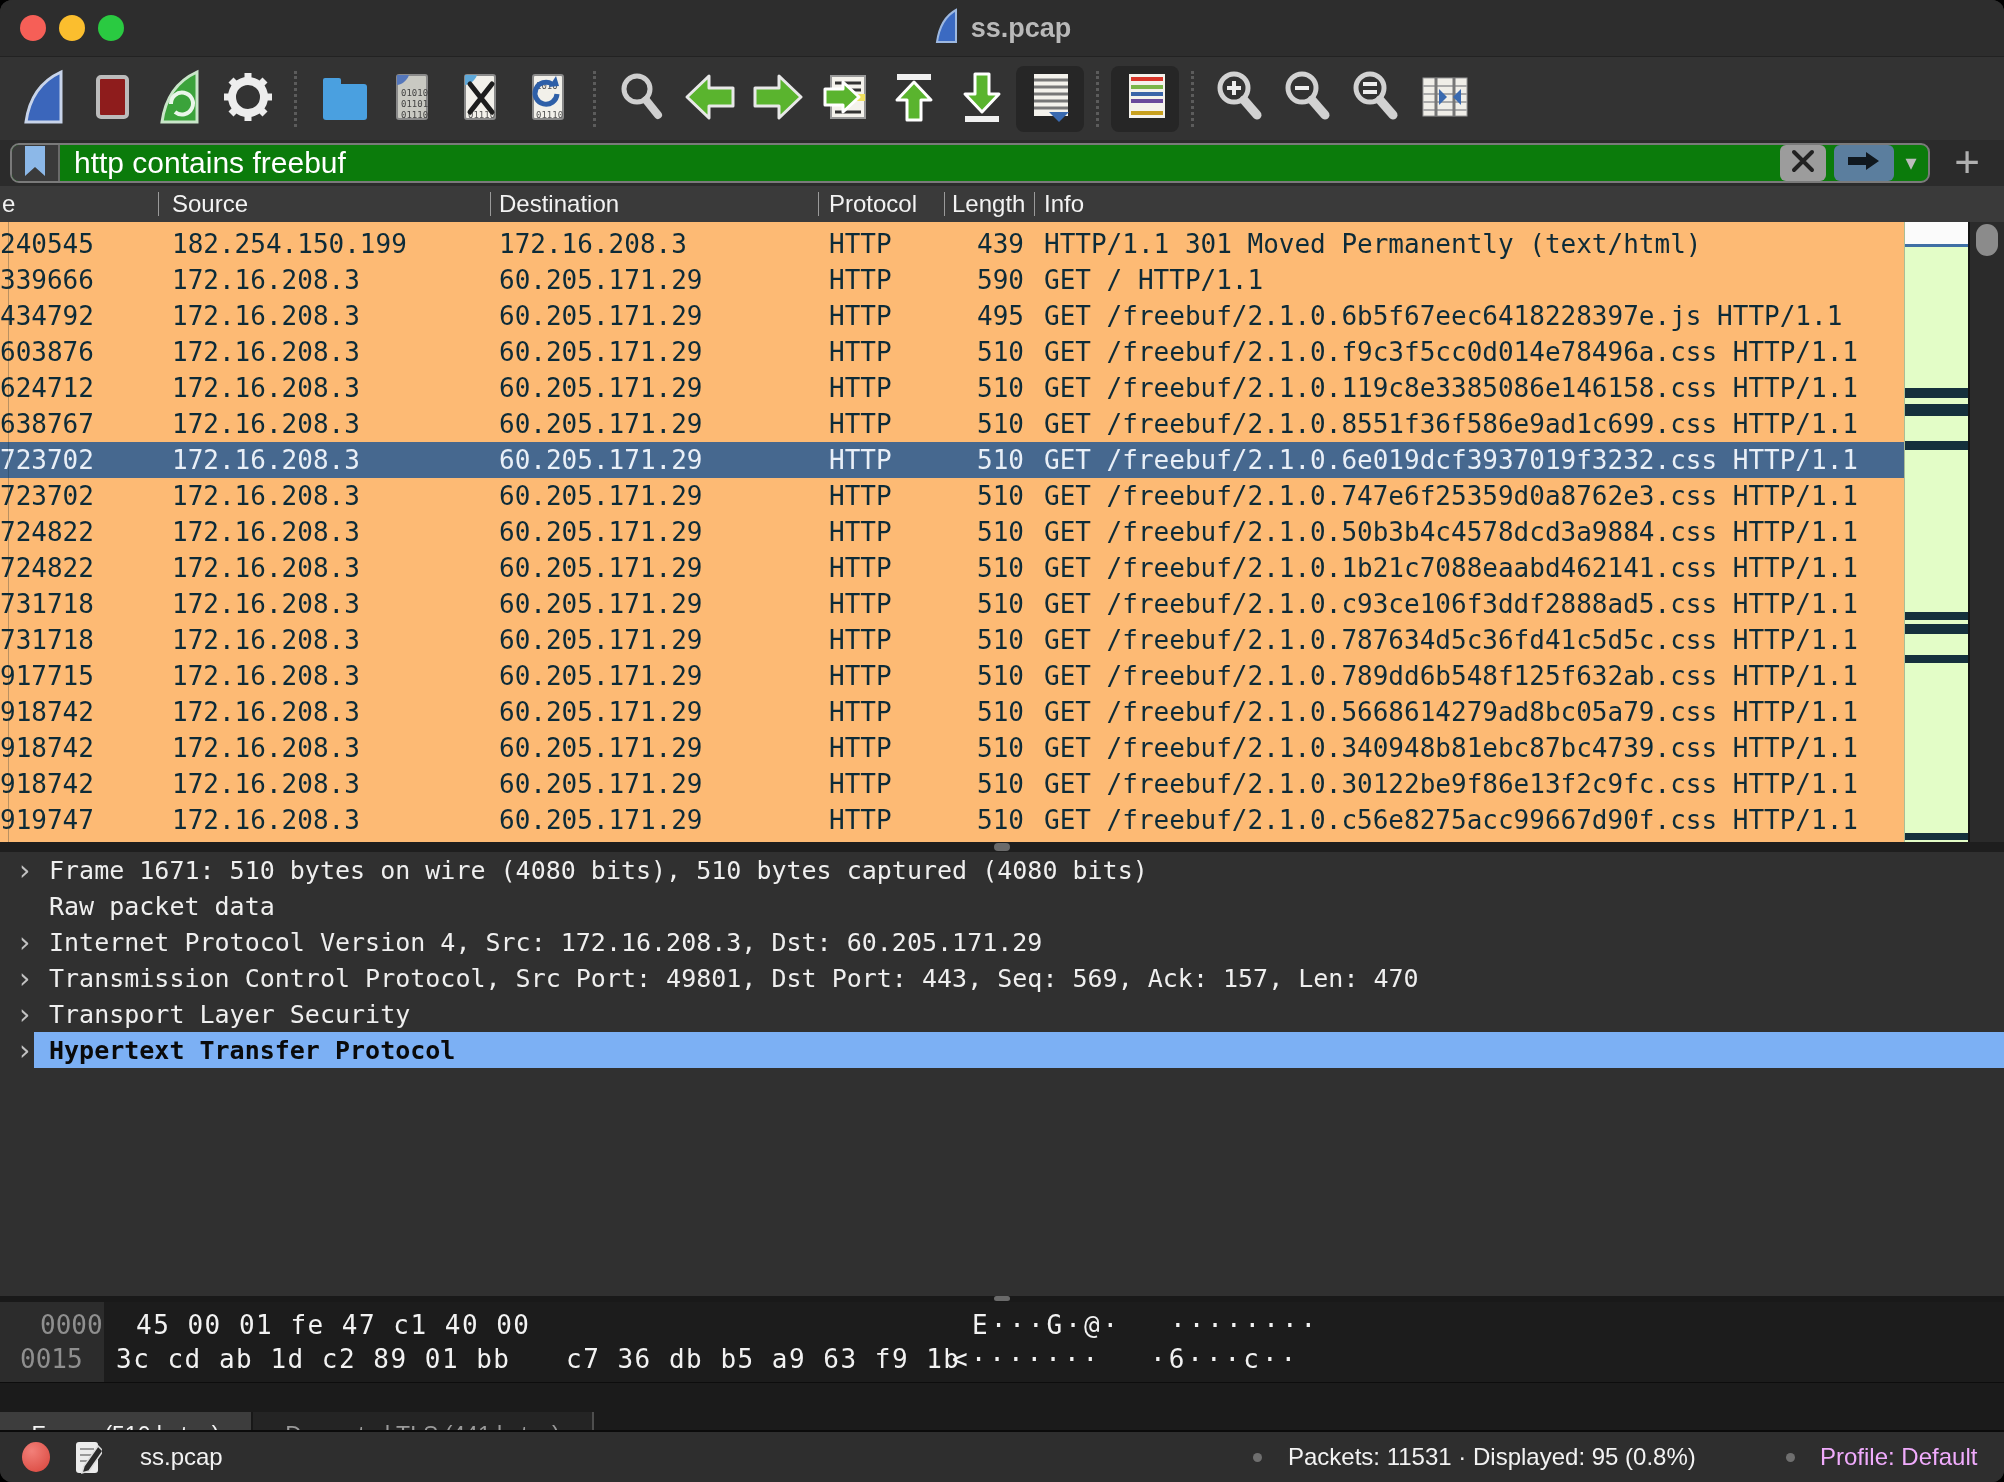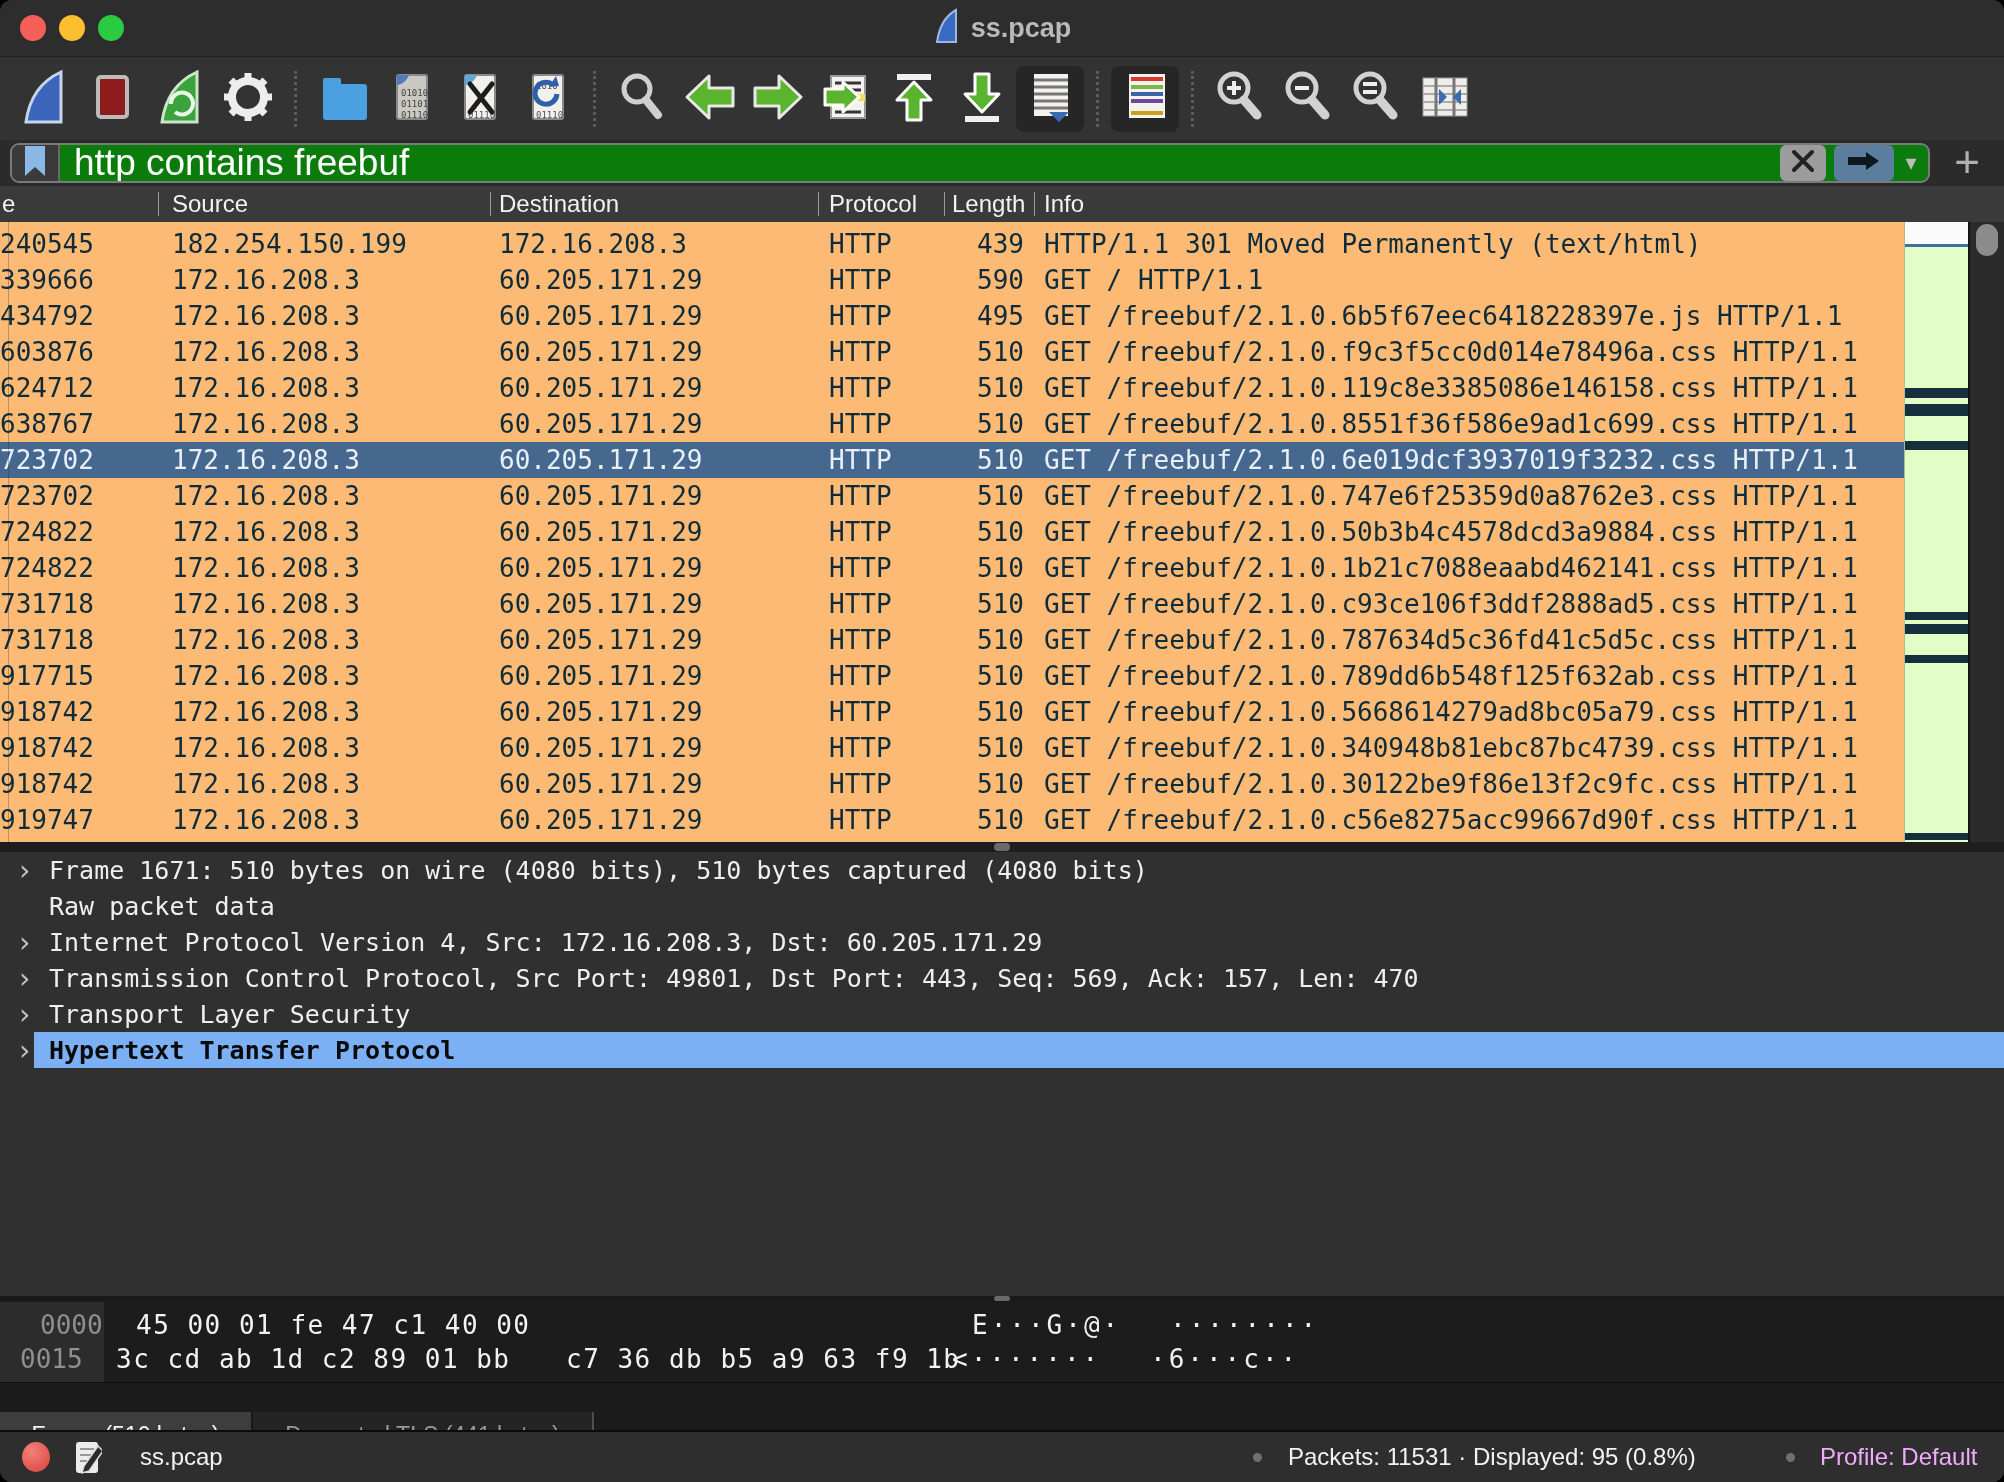--- a/index.html
+++ b/index.html
@@ -17,21 +17,21 @@
   
   .toolbar{position:absolute;left:0;top:57px;width:100%;height:83px;background:#333;display:flex;align-items:center;padding-left:10px;box-sizing:border-box;}
   .tbtn{width:68px;height:66px;display:flex;align-items:center;justify-content:center;border-radius:8px;flex:0 0 auto;}
   .tbtn.pressed{background:#262626;}
   .tsep{height:56px;border-left:3px dotted #5c5c5c;margin:0 12px;flex:0 0 auto;}
 
   
   .filterbar{position:absolute;left:0;top:140px;width:100%;height:46px;background:#2b2b2b;border-bottom:1px solid #1e1e1e;}
   .fgroup{position:absolute;left:10px;top:3px;width:1920px;height:40px;border:2px solid #7a7a7a;border-radius:9px;display:flex;align-items:center;overflow:hidden;background:#0b7b0b;box-sizing:border-box;}
   .bm-btn{width:46px;height:100%;background:#3a3a3a;border-right:2px solid #6a6a6a;display:flex;align-items:center;justify-content:center;flex:0 0 auto;}
-  .ffield{flex:1;color:#fff;font-size:37px;padding-left:14px;font-weight:500;white-space:nowrap;}
+  .ffield{flex:1;color:#fff;font-size:30px;padding-left:14px;font-weight:500;white-space:nowrap;}
   .fclear{width:46px;height:36px;background:#9c9c9c;border-radius:6px;margin-right:8px;display:flex;align-items:center;justify-content:center;flex:0 0 auto;}
   .fapply{width:60px;height:36px;background:#5b7e9e;border-radius:6px;display:flex;align-items:center;justify-content:center;flex:0 0 auto;}
   .fdd{width:34px;color:#bdbdbd;font-size:22px;text-align:center;flex:0 0 auto;}
   .fadd{position:absolute;right:14px;top:0px;width:46px;height:44px;color:#b0b0b0;font-size:44px;font-weight:300;display:flex;align-items:center;justify-content:center;}
 
   
   .colheader{position:absolute;left:0;top:186px;width:100%;height:36px;background:#3a3a3a;display:flex;color:#f2f2f2;font-size:24px;}
   .hc{height:100%;display:flex;align-items:center;box-sizing:border-box;position:relative;white-space:nowrap;overflow:hidden;flex:0 0 auto;}
   .hc:not(:first-child)::before{content:"";position:absolute;left:0;top:6px;bottom:6px;width:1px;background:#9a9a9a;}
   .w-time{width:158px;padding-left:2px;}

